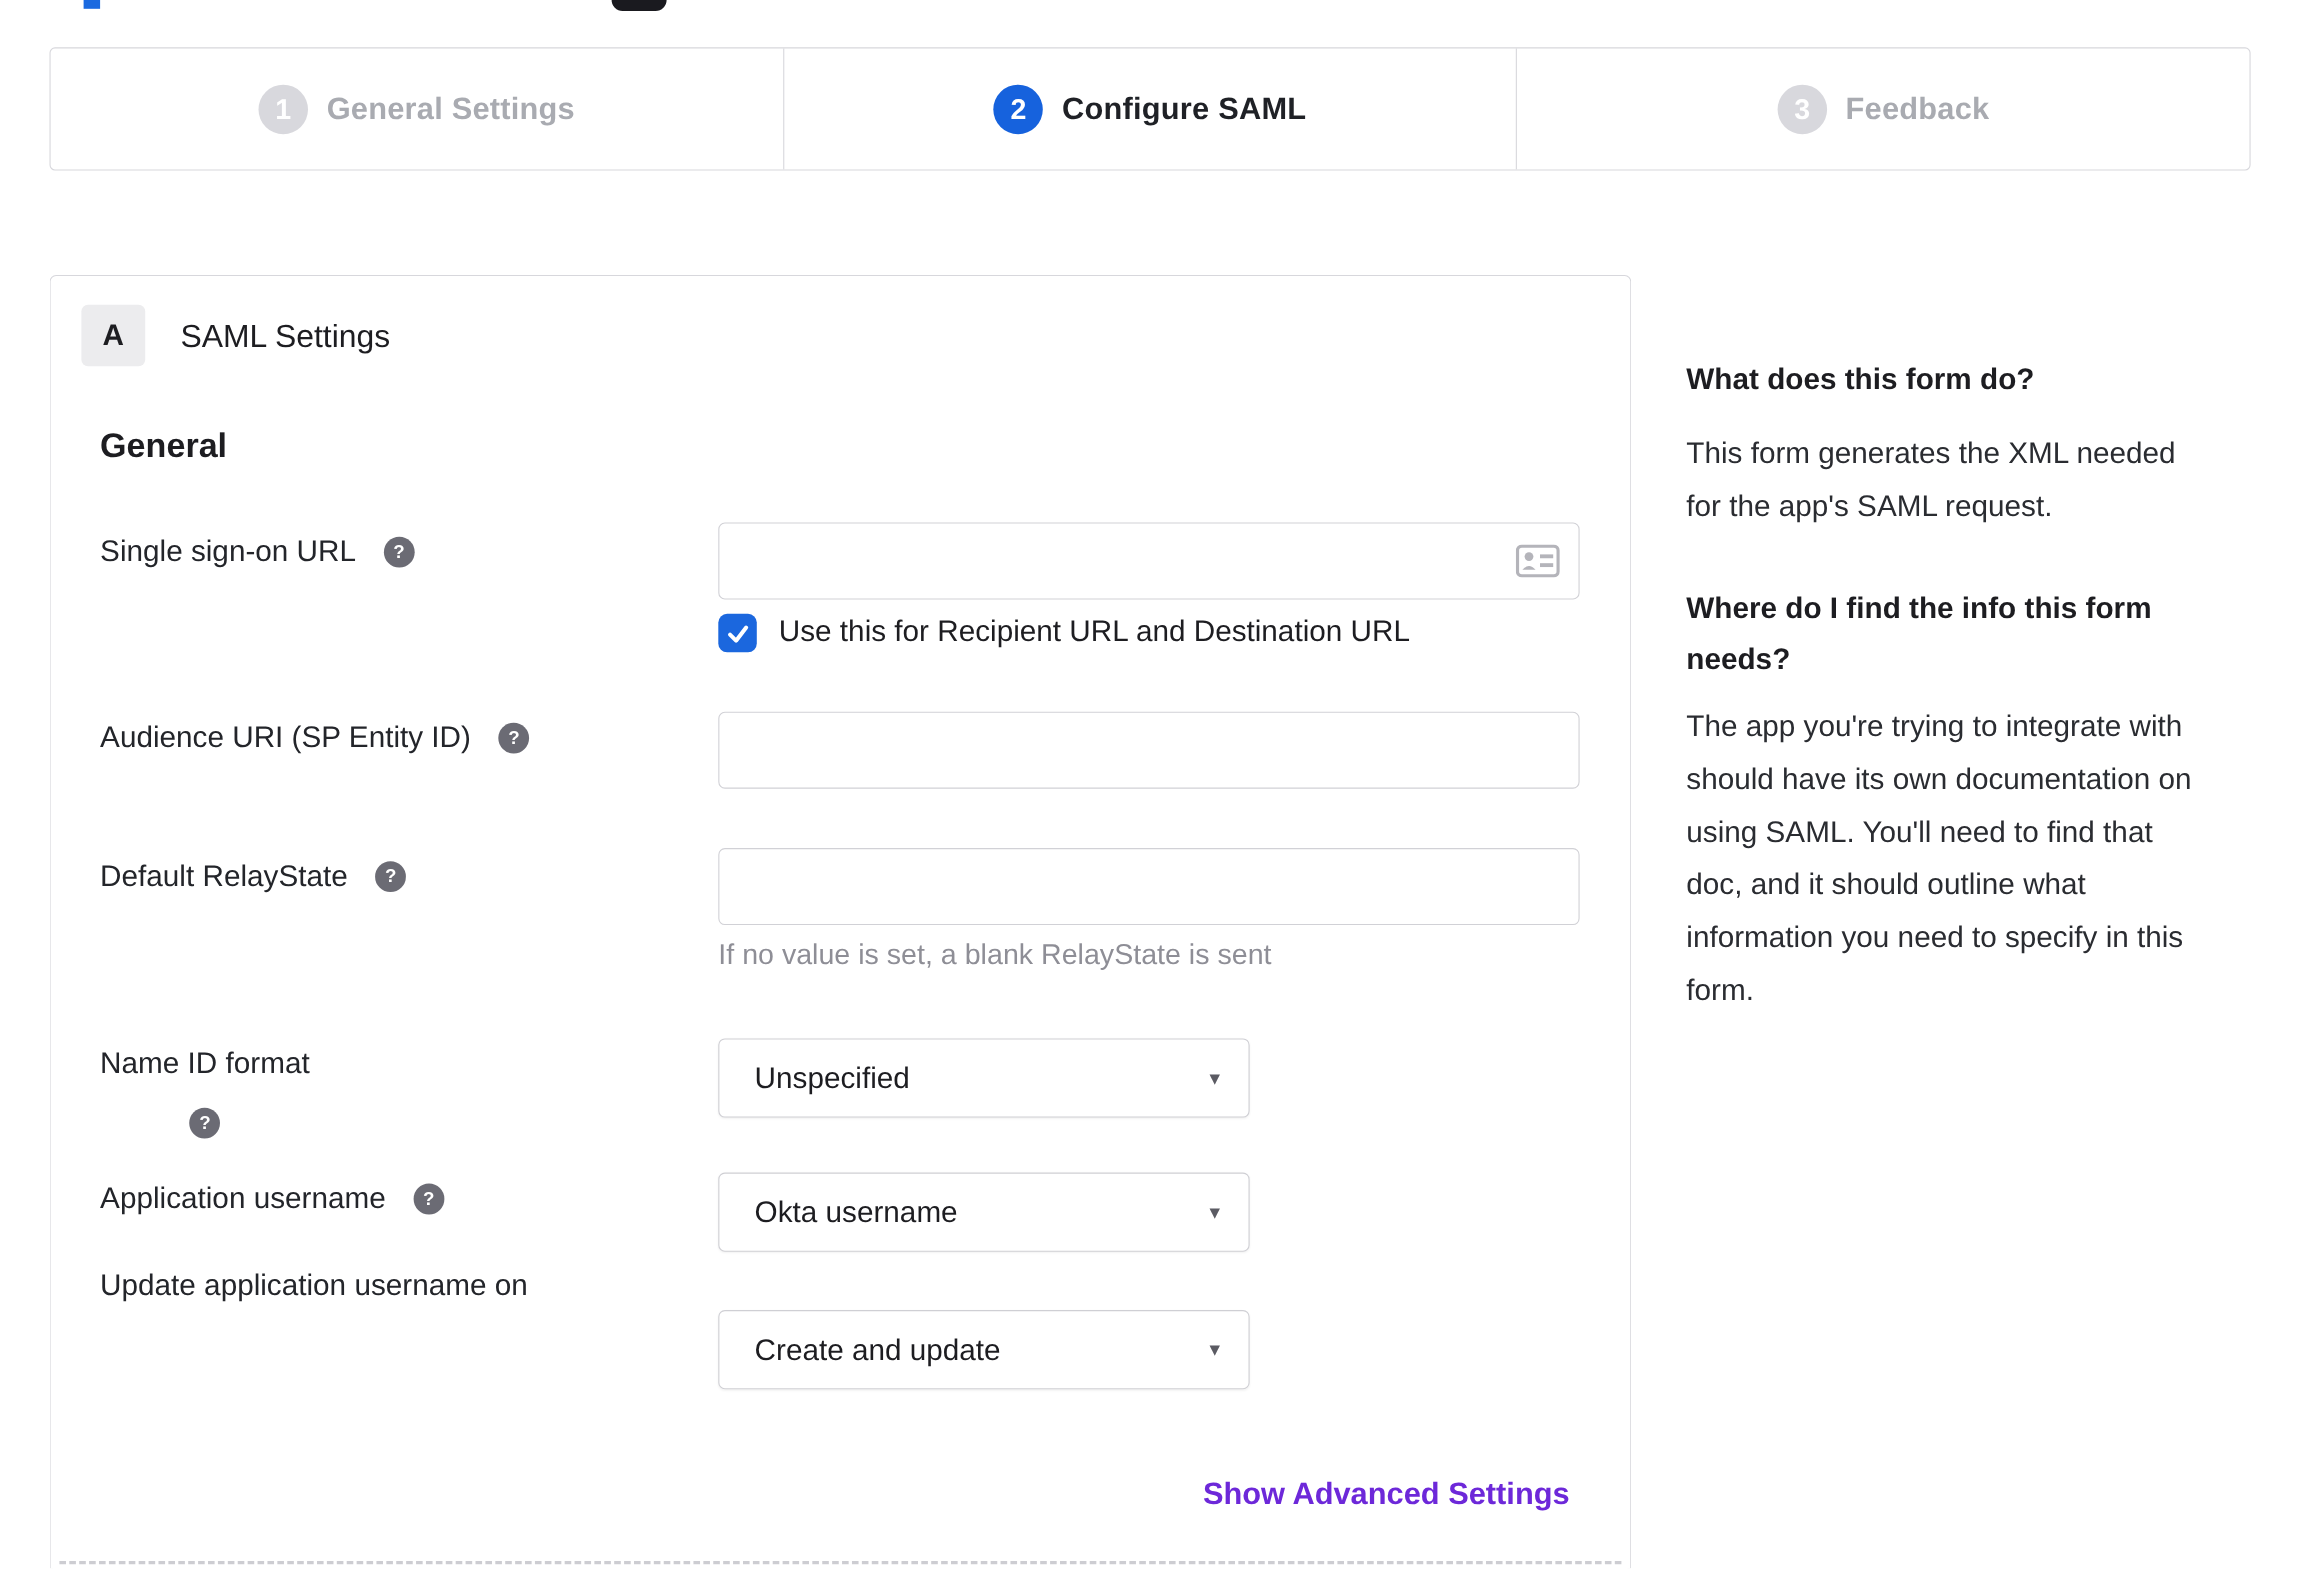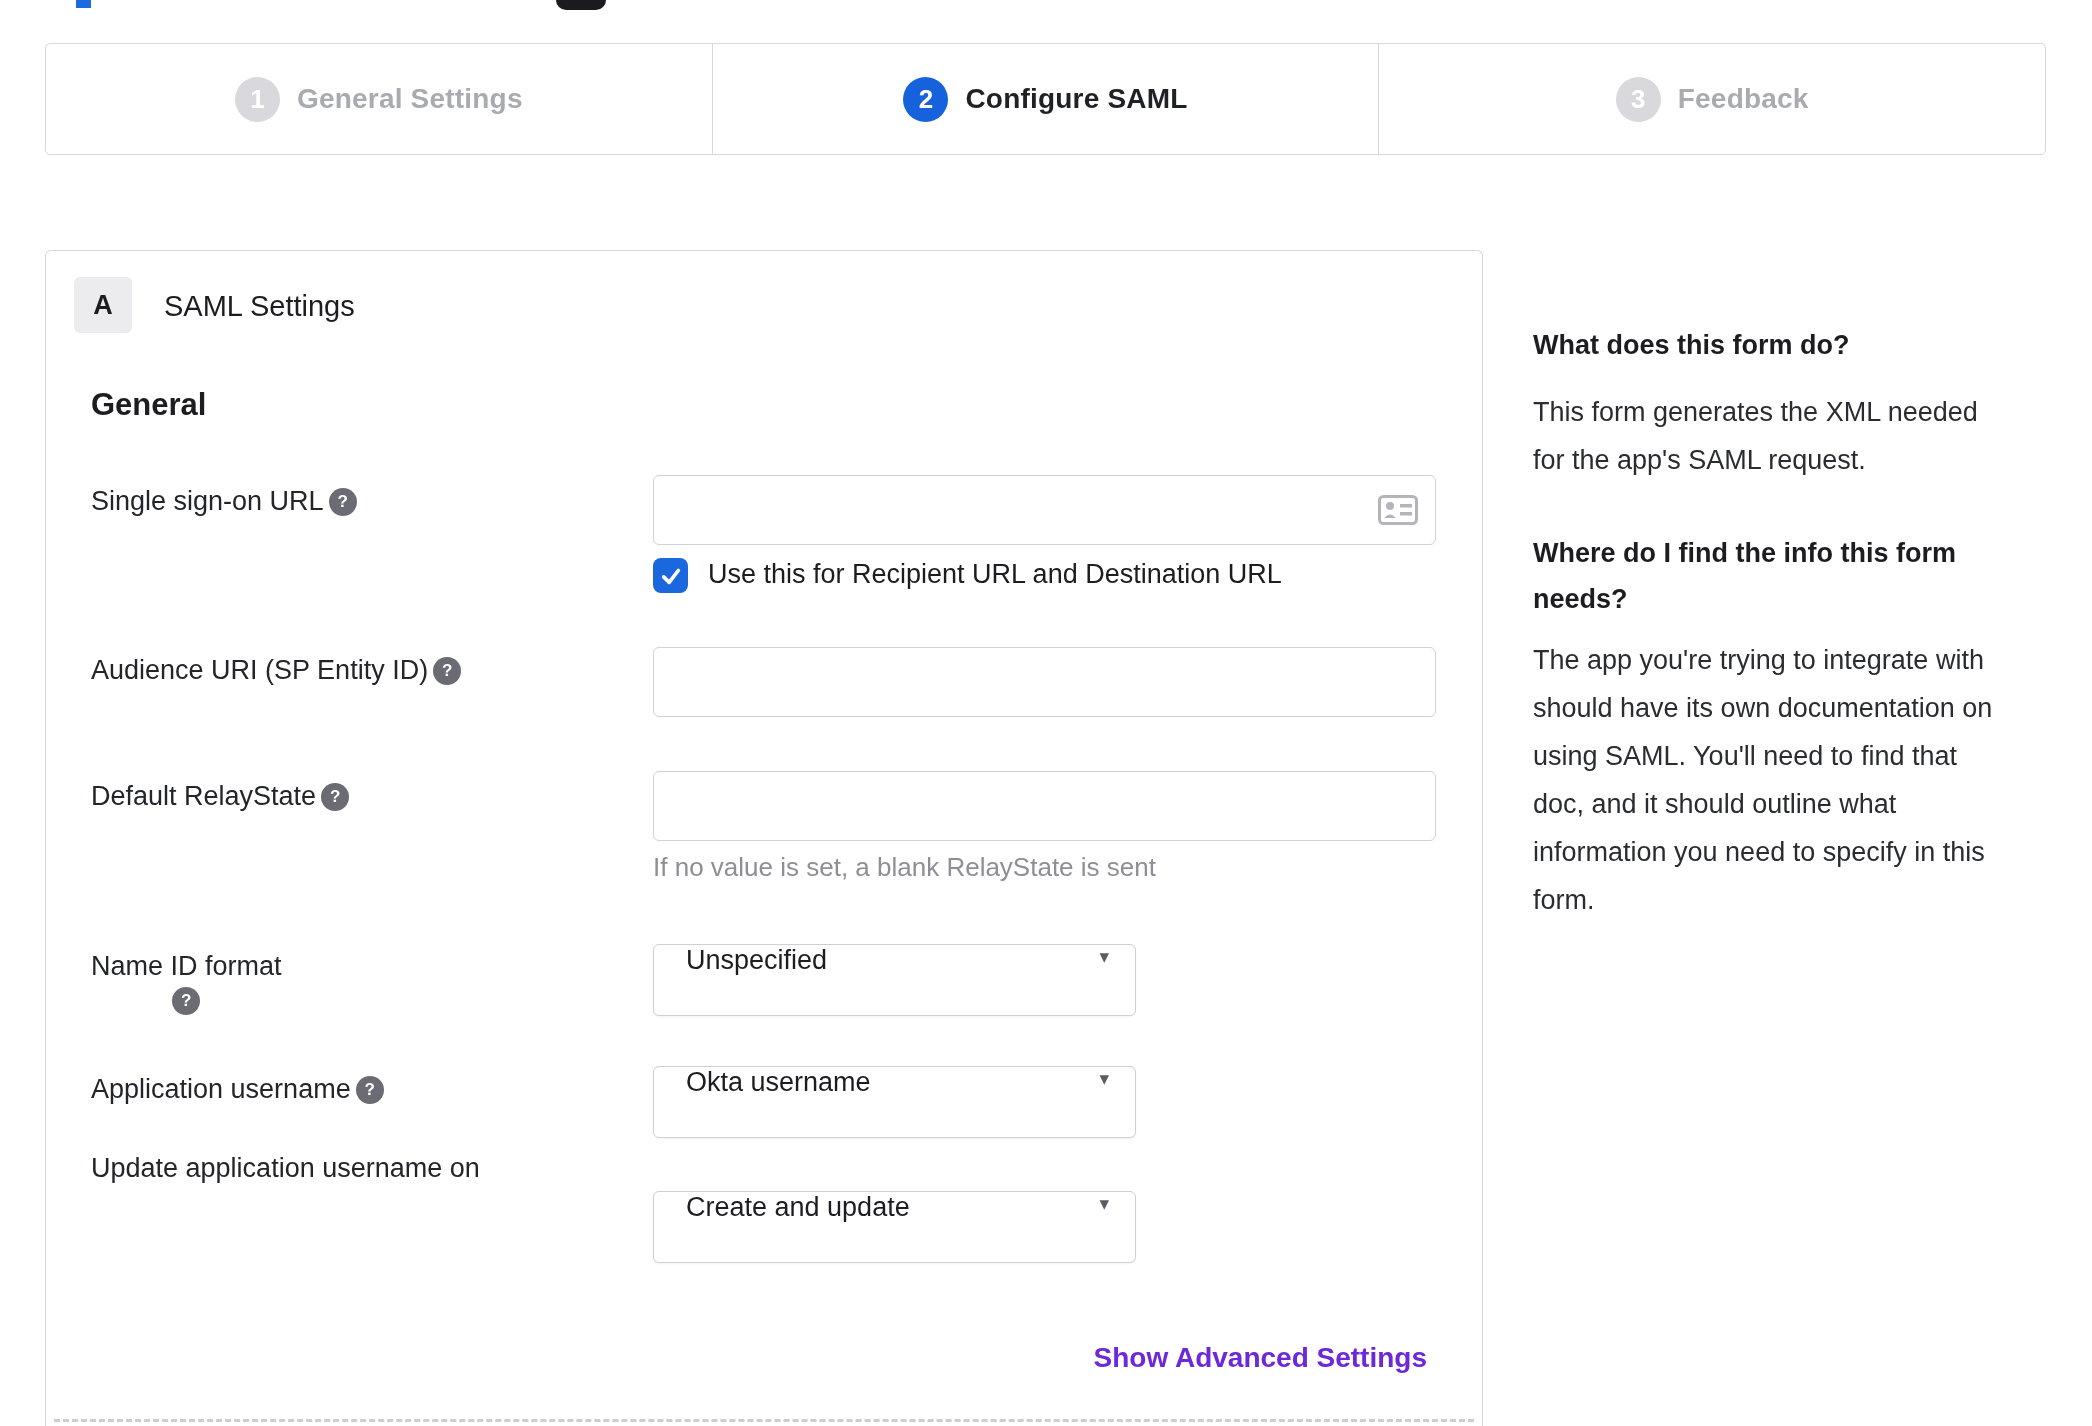--- a/index.html
+++ b/index.html
@@ -43,21 +43,21 @@
     position:absolute; left:28px; top:26px; width:58px; height:56px;
     background:#ececee; border-radius:6px;
     display:flex; align-items:center; justify-content:center;
     font-size:27px; font-weight:700; color:#1d1d21;
   }
   .panel-title { position:absolute; left:118px; top:39px; font-size:29px; font-weight:400; }
   .group-heading { position:absolute; left:45px; top:136px; font-size:31px; font-weight:700; }
 
   .field-label {
     position:absolute; left:45px; font-size:27px; color:#23252a;
-    display:flex; align-items:center; gap:5px; white-space:nowrap;
+    display:flex; align-items:center; gap:25px; white-space:nowrap;
   }
   .help-icon {
     width:28px; height:28px; border-radius:50%; background:#6b6b74;
     color:#fff; font-size:17px; font-weight:700;
     display:inline-flex; align-items:center; justify-content:center;
     flex:0 0 auto; cursor:pointer;
   }
 
   .text-input {
     position:absolute; left:607px; width:783px; height:70px;
@@ -74,21 +74,21 @@
   }
   .checkbox svg { width:22px; height:22px; }
   .checkbox-label { position:absolute; left:662px; top:308px; font-size:27px; color:#1d1d21; }
 
   .hint { position:absolute; left:607px; top:601px; font-size:26px; color:#8e8e96; }
 
   .select {
     position:absolute; left:607px; width:483px; height:72px;
     border:1px solid #cfcfd4; border-radius:6px; background:#fff;
     box-shadow:0 1px 2px rgba(0,0,0,0.05);
-    display:flex; justify-content:space-between;
+    display:flex; align-items:center; justify-content:space-between;
     padding:0 26px 0 32px; font-size:27px; color:#1d1d21; cursor:pointer;
   }
   .caret { font-size:19px; color:#5b5b63; }
 
   .adv-link {
     position:absolute; right:55px; top:1091px;
     font-size:28px; font-weight:600; color:#6d28d9;
     text-decoration:none; cursor:pointer;
   }
 

